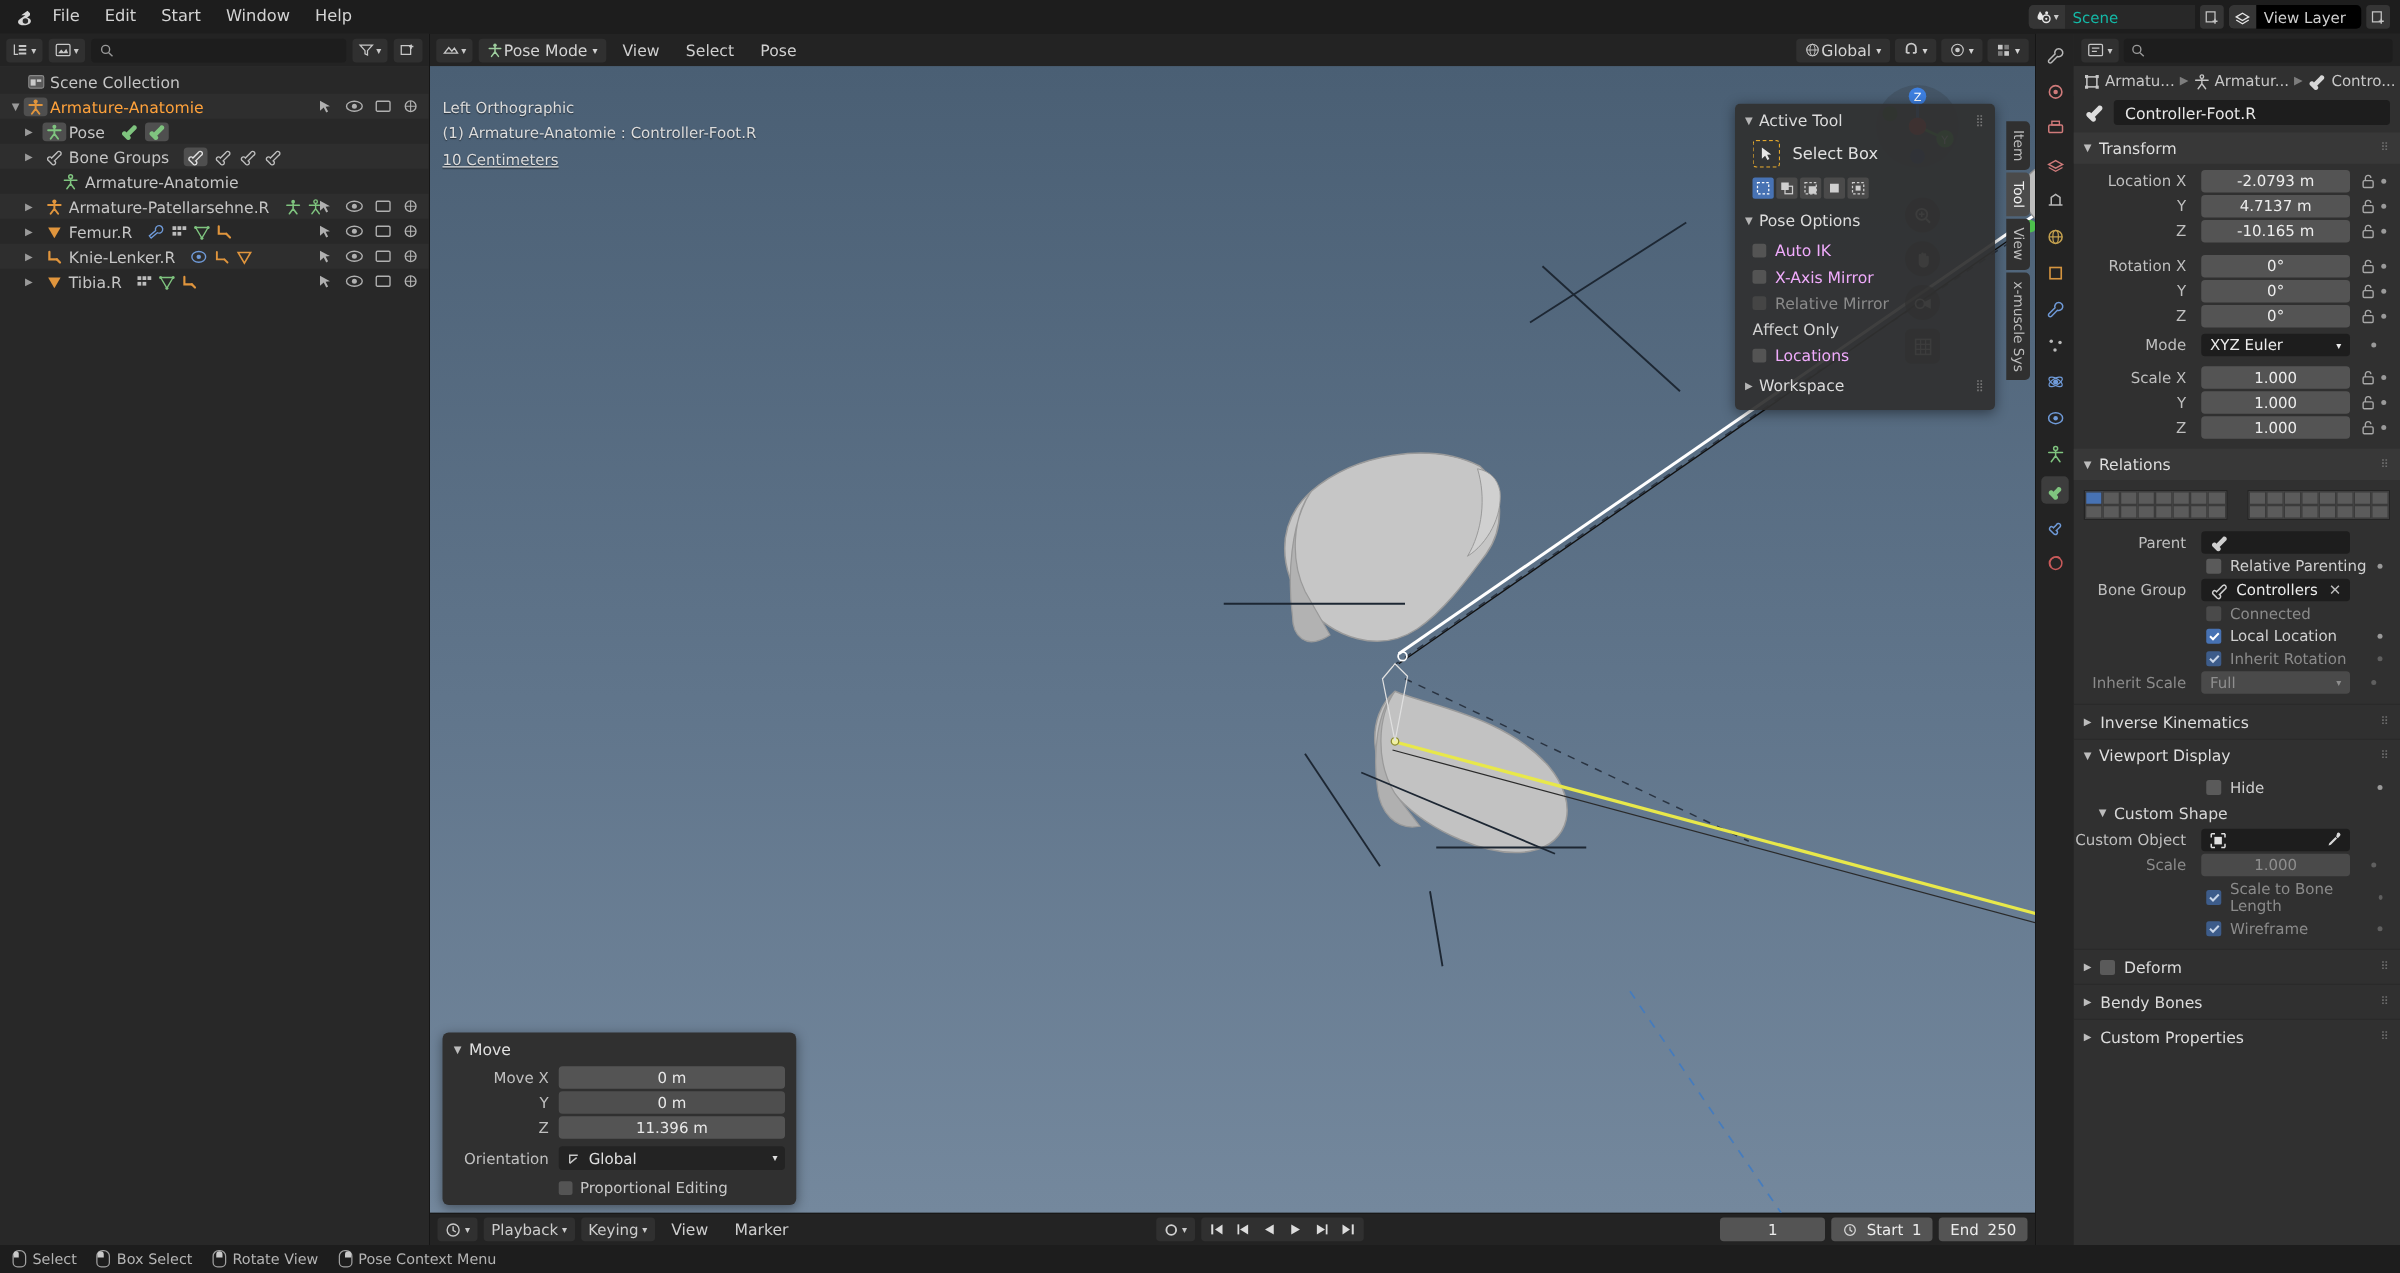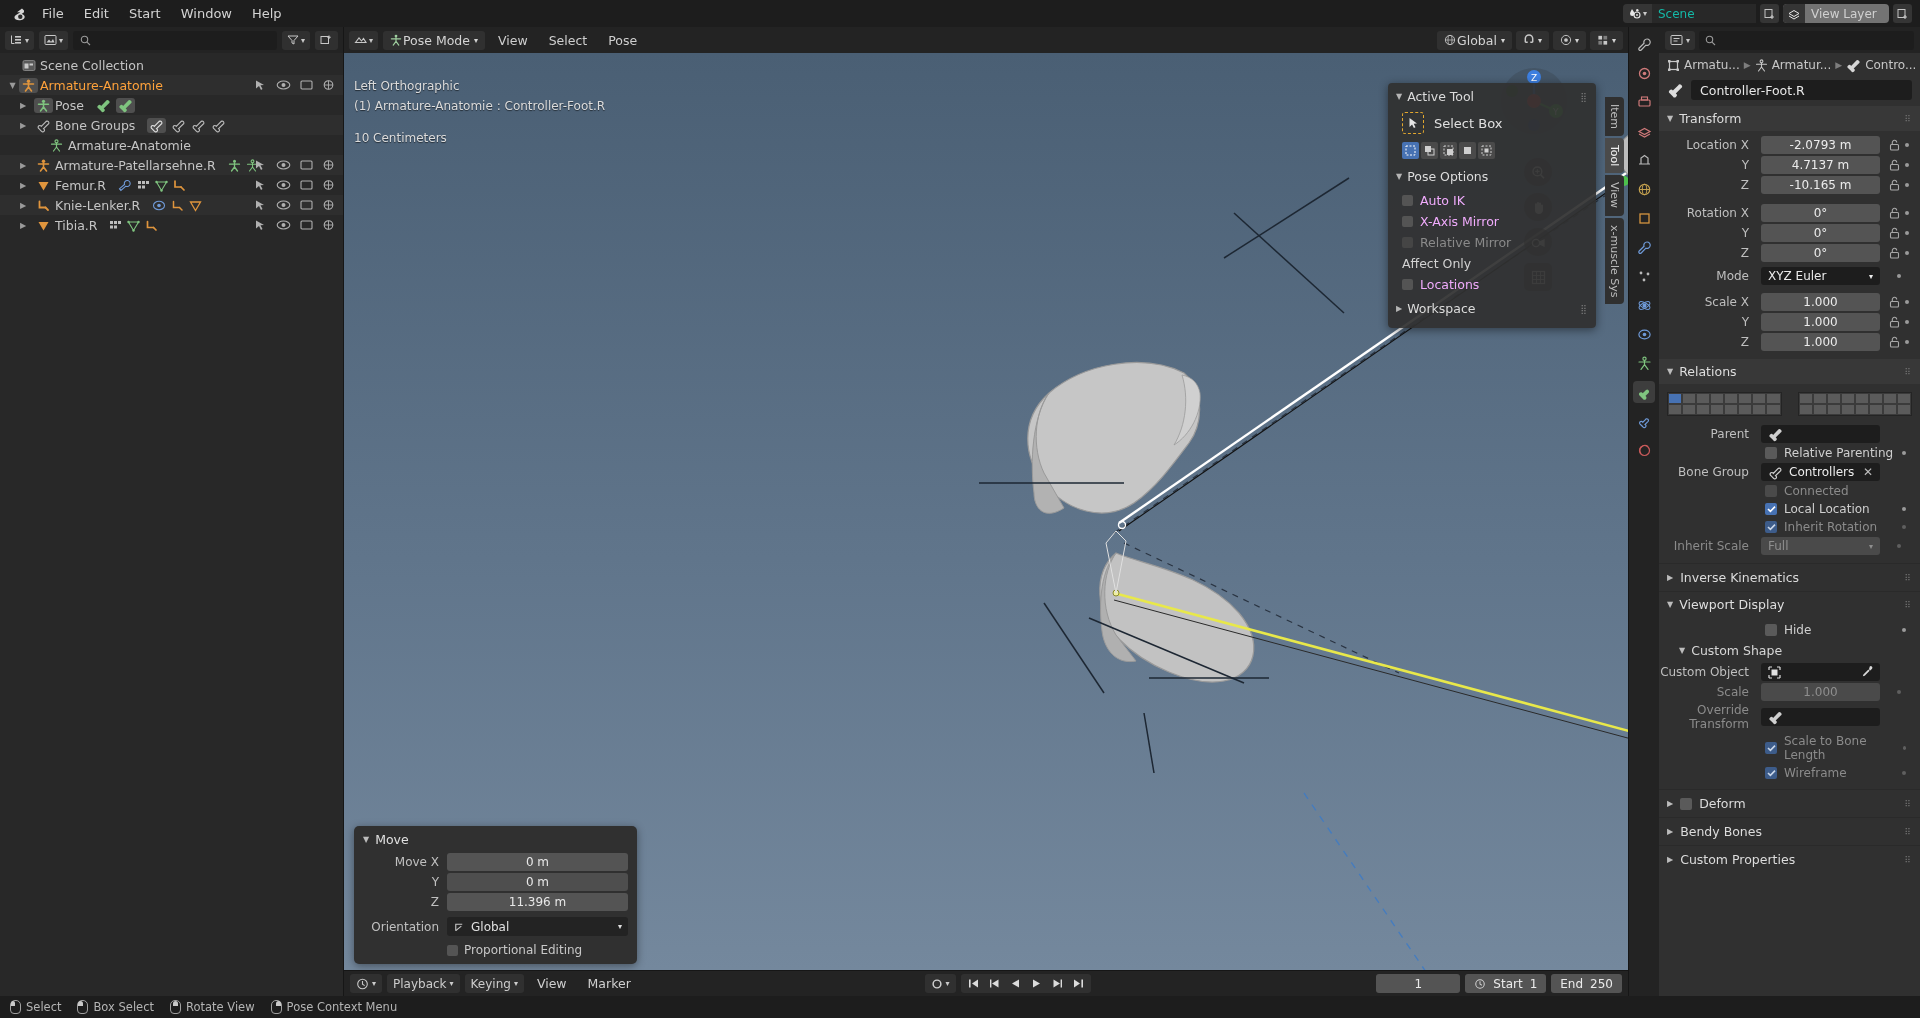--- a/index.html
+++ b/index.html
@@ -19,21 +19,21 @@
   .ws-tab{ padding:5px 13px 5px 13px; font-size:13px; color:#9a9a9a; height:22px; display:flex; align-items:center;
            border-radius:4px 4px 0 0; white-space:nowrap;}
   .ws-tab.active{ background:#4b4b4b; color:#f0f0f0; }
   .ws-plus{ color:#9a9a9a; padding:3px 9px; font-size:14px; }
   .topbar-right{ margin-left:auto; display:flex; align-items:center; gap:4px; padding-right:8px; }
   .scene-widget{ display:flex; align-items:center; height:19px; background:#282828; border-radius:4px; }
   .scene-icon{ display:flex; align-items:center; gap:2px; background:#353535; border-radius:4px 0 0 4px; padding:2px 5px; height:19px;}
   .scene-name{ background:#282828; padding:2px 10px 2px 6px; font-size:12px; color:#14b8a6; min-width:104px; height:19px;
                display:flex; align-items:center;}
   .mini-btn{ background:#353535; border-radius:3px; padding:2px 4px; height:19px; display:flex; align-items:center; color:#c4c4c4;}
-  .vl-widget{ display:flex; align-items:center; height:19px; background:#737373; border-radius:4px;}
+  .vl-widget{ display:flex; align-items:center; height:19px; background:#000000; border-radius:4px;}
   .vl-name{ padding:2px 10px 2px 6px; font-size:12px; color:#d0d0d0; min-width:84px;}
 
   
   .main{ flex:1 1 auto; display:flex; position:relative; background:#1d1d1d; }
 
   
   .outliner{ width:344px; flex:0 0 344px; background:#303030; display:flex; flex-direction:column; border-right:1px solid #161616;}
   .outliner-header{ height:26px; background:#232323; display:flex; align-items:center; gap:5px; padding:0 5px; flex:0 0 26px;}
   .oh-btn{ display:flex; align-items:center; gap:2px; background:#303030; border-radius:3px; padding:3px 5px; height:19px; color:#c8c8c8;}
   .oh-search{ flex:1 1 auto; height:19px; background:#1d1d1d; border-radius:3px; display:flex; align-items:center; padding:0 7px;
@@ -688,21 +688,21 @@
             <circle cx="1315" cy="128" r="3.5" fill="#3d7fe0"></circle>
             <circle cx="1314" cy="158" r="5" fill="#3d7fe0"></circle>
             <text x="1310" y="98" fill="#2c4f8f" font-size="11" font-family="DejaVu Sans">Z</text>
           </g>
 
           <line x1="1472" y1="48" x2="1472" y2="250" stroke="#b34a9f" stroke-width="1.8" opacity=".9"></line>
         </svg>
 
         <div class="vp-text" style="top:26px;">Left Orthographic</div>
         <div class="vp-text" style="top:46px;">(1) Armature-Anatomie : Controller-Foot.R</div>
-        <div class="vp-text" style="top:78px;">10 Centimeters</div>
+        <div class="vp-text" style="top:68px;text-decoration:underline;">10 Centimeters</div>
 
         <div class="nav-gizmo">
           <svg width="72" height="72" viewBox="0 0 72 72">
             <circle cx="36" cy="36" r="33" fill="rgba(40,40,40,.18)"></circle>
             <line x1="36" y1="36" x2="36" y2="12" stroke="#3d7fe0" stroke-width="2.4"></line>
             <line x1="36" y1="36" x2="58" y2="46" stroke="#4dc14d" stroke-width="2.4"></line>
             <circle cx="36" cy="12" r="7" fill="#3d7fe0"></circle>
               <text x="33" y="16" font-size="9" fill="#fff" font-family="DejaVu Sans">Z</text>
             <circle cx="58" cy="46" r="7" fill="#4dc14d"></circle>
               <text x="55" y="50" font-size="9" fill="#fff" font-family="DejaVu Sans">Y</text>
@@ -1347,30 +1347,20 @@
               </span>
             </span>
             <span class="lockcol"></span>
           </div>
           <div class="prow">
             <span class="plab dim">Scale</span>
             <span class="pfield dim">1.000</span>
             <span class="lockcol">
               <span class="dot dim"></span>
             </span>
-          </div>
-          <div class="prow">
-            <span class="plab dim">Override Transform</span>
-            <span class="pfield dark">
-              <svg width="15" height="13" viewBox="0 0 15 13">
-                  <path d="M2.5 9.5a1.9 1.9 0 1 1 2.6-2.6l4.8-4.8a1.9 1.9 0 1 1 2.6 2.6L7.7 9.5a1.9 1.9 0 1 1-2.6 2.6z" fill="#cfcfcf"></path>
-                </svg>
-              <span></span>
-            </span>
-            <span class="lockcol"></span>
           </div>
           <div class="chkrow dim">
             <span class="chk on dim">
               <svg width="9" height="8" viewBox="0 0 9 8">
                   <path d="M1 4 3.4 6.4 8 1.6" fill="none" stroke="#c9d6e8" stroke-width="1.6"></path>
                 </svg>
             </span>
             <span>Scale to Bone Length</span>
             <span class="dot dim" style="margin-left:auto;margin-right:8px;"></span>
           </div>

